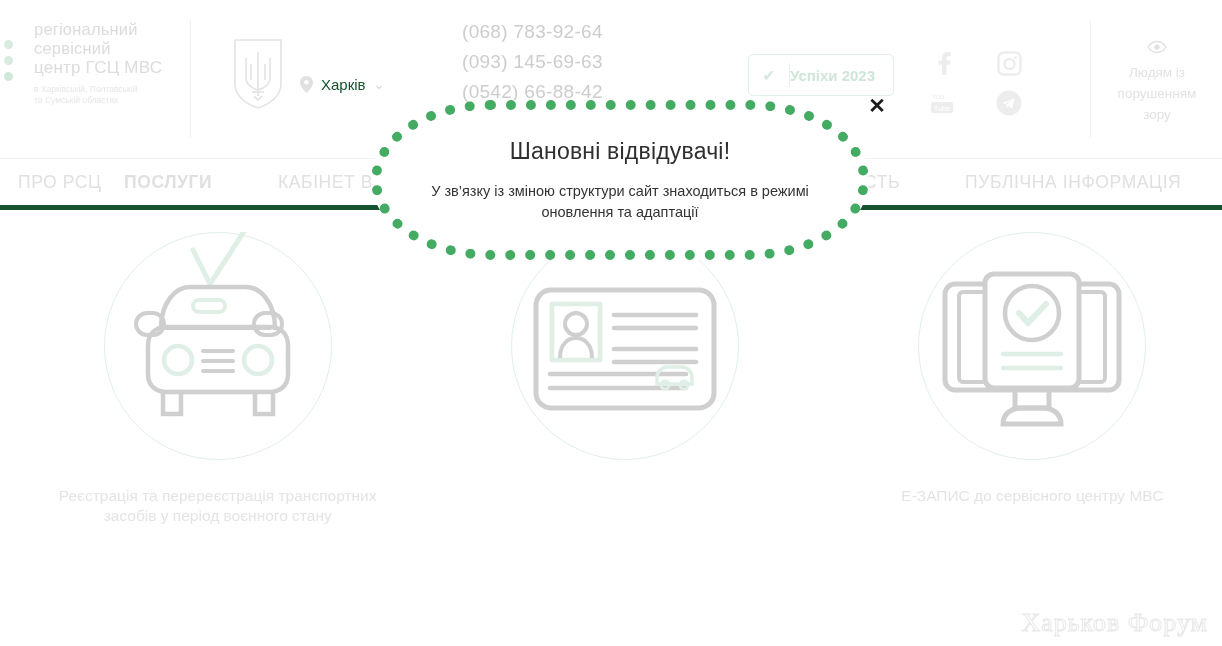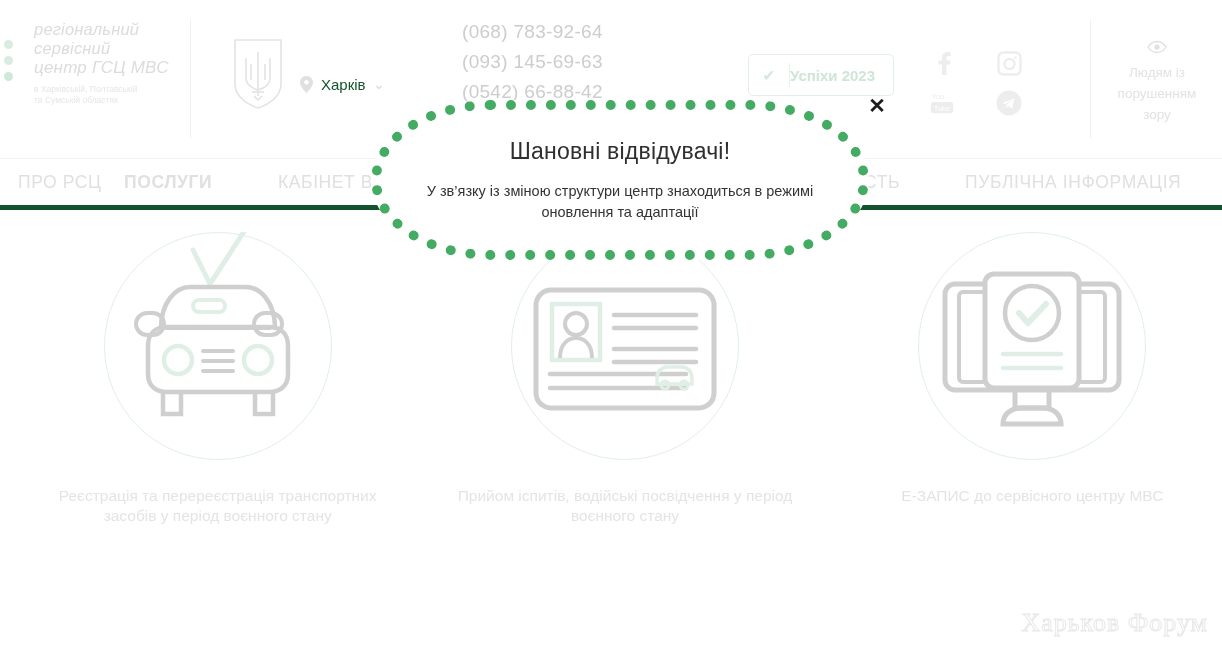--- a/index.html
+++ b/index.html
@@ -14,21 +14,21 @@
   
   .header { position: relative; height: 158px; width: 100%; background:#fff; }
 
   
   .logo-block { position:absolute; left:0; top:20px; width:182px; height:120px; padding-left:20px; }
   .logo-dots { position:absolute; left:4px; top:20px; width:14px; }
   .logo-dots i { display:block; width:9px; height:9px; border-radius:50%; background:#d9ece1; margin-bottom:7px; }
   .logo-dots i:nth-child(3){ background:#cfe8da; }
   .logo-text { margin-left:14px; }
   .logo-text .l1, .logo-text .l2, .logo-text .l3 {
-    color:#dcdcdc; font-size:16.5px; line-height:19px; letter-spacing:.2px; white-space:nowrap;font-style:italic;
+    color:#dcdcdc; font-size:16.5px; line-height:19px; letter-spacing:.2px; white-space:nowrap;
   }
   .logo-text .l3 { font-size:17px; }
   .logo-sub { margin-top:7px; color:#e6e6e6; font-size:8.5px; line-height:11px; white-space:nowrap; }
 
   .hdr-divider { position:absolute; top:20px; width:1px; height:118px; background:#f0f0f0; }
   .hdr-divider.d1 { left:190px; }
   .hdr-divider.d2 { left:1090px; }
 
   
   .coat { position:absolute; left:232px; top:38px; width:52px; height:72px; }
@@ -282,21 +282,20 @@
           <path d="M114 96 H196" stroke="#cfcfcf" stroke-width="4.5" stroke-linecap="round"></path>
           <path d="M114 117 H196" stroke="#cfcfcf" stroke-width="4.5" stroke-linecap="round"></path>
           <path d="M114 130 H196" stroke="#cfcfcf" stroke-width="4.5" stroke-linecap="round"></path>
           <path d="M50 142 H186" stroke="#cfcfcf" stroke-width="4.5" stroke-linecap="round"></path>
           <path d="M50 156 H186" stroke="#cfcfcf" stroke-width="4.5" stroke-linecap="round"></path>
           <path d="M157 151 C157 145 161 140 167 140 H182 C188 140 192 145 192 151 V157 H157 Z" stroke="#dfefe6" stroke-width="3.5" transform="translate(0,-5)"></path>
           <circle cx="165" cy="153" r="4" stroke="#dfefe6" stroke-width="3"></circle>
           <circle cx="184" cy="153" r="4" stroke="#dfefe6" stroke-width="3"></circle>
         </svg>
       </div>
-      <div class="card-caption">Прийом іспитів, водійські посвідчення у період воєнного стану</div>
     </div>
 
     <div class="card">
       <div class="card-icon">
         <div class="ring"></div>
         <svg class="glyph" viewBox="0 0 250 232" fill="none">
           <rect x="38" y="52" width="174" height="106" rx="10" stroke="#cfcfcf" stroke-width="5"></rect>
           <rect x="52" y="60" width="146" height="90" rx="4" stroke="#cfcfcf" stroke-width="4"></rect>
           <rect x="78" y="42" width="94" height="114" rx="9" fill="#ffffff" stroke="#cfcfcf" stroke-width="5"></rect>
           <circle cx="125" cy="81" r="27" stroke="#cfcfcf" stroke-width="4.5"></circle>
@@ -307,20 +306,20 @@
           <path d="M96 192 C96 182 104 176 114 176 H136 C146 176 154 182 154 192 Z" stroke="#cfcfcf" stroke-width="5"></path>
         </svg>
       </div>
       <div class="card-caption">Е-ЗАПИС до сервісного центру МВС</div>
     </div>
   </section>
 
   <div class="popup">
     <div class="popup-inner">
       <div class="popup-title">Шановні відвідувачі!</div>
-      <div class="popup-body">У зв’язку із зміною структури центр знаходиться в режимі оновлення та адаптації</div>
+      <div class="popup-body">У зв’язку із зміною структури сайт знаходиться в режимі оновлення та адаптації</div>
     </div>
   </div>
   <div class="popup-close">✕</div>
 
   <div class="watermark">Харьков Форум</div>
 
 </div>
 
 </body></html>

